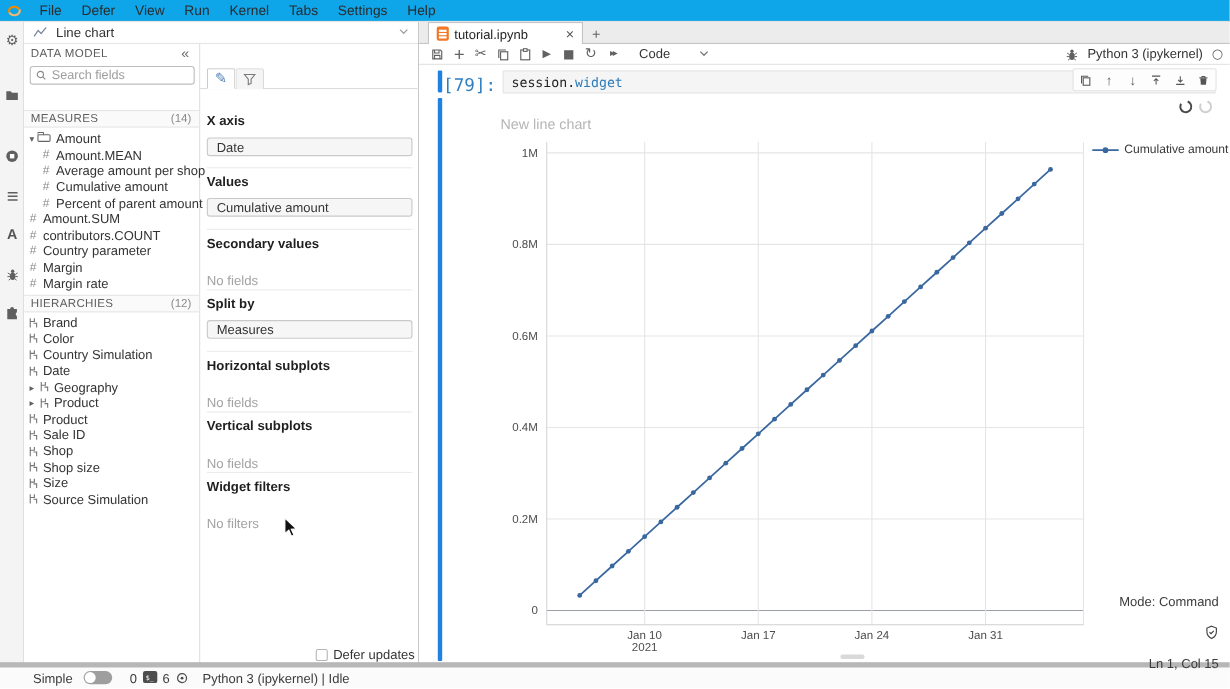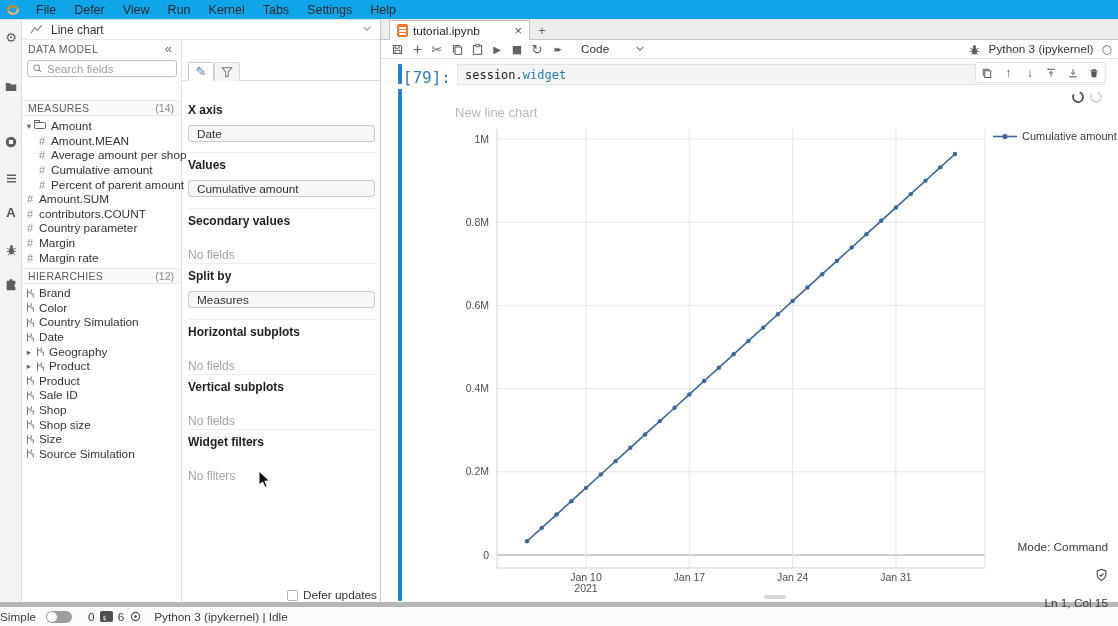--- a/index.html
+++ b/index.html
@@ -97,21 +97,21 @@
   .out-title{position:absolute;left:74px;top:46px;font-size:13px;color:#b5b5b5;}
   .spinners{position:absolute;left:690px;top:31px;display:flex;gap:4px;}
   .legend{position:absolute;left:611px;top:71px;display:flex;align-items:center;}
   .legend .txt{font-size:11px;color:#3a3a3a;margin-left:4px;}
   #chart{position:absolute;left:59px;top:62px;font-family:"Liberation Sans",sans-serif;}
   .scroll-pill{position:absolute;left:383px;top:536px;width:22px;height:4px;background:#d9d9d9;border-radius:2px;}
 
   
   .bottom-strip{position:absolute;left:0;top:602px;width:1118px;height:5px;background:#b7b7b7;}
   .statusbar{position:absolute;left:0;top:607px;width:1118px;height:19px;background:#fbfbfb;display:flex;align-items:center;font-size:11.8px;color:#3b3b3b;}
-  .sb-left{display:flex;align-items:center;}
+  .sb-left{display:flex;align-items:flex-start;margin-left:30px;}
   .toggle{width:26px;height:12px;background:#9e9e9e;border-radius:6px;margin-left:10px;position:relative;}
   .toggle .knob{position:absolute;left:1px;top:1px;width:10px;height:10px;background:#fff;border-radius:50%;}
   .term-ico{width:13px;height:11px;background:#4d4d4d;border-radius:2px;margin:0 5px;display:flex;align-items:flex-end;justify-content:center;color:#fff;font-size:6px;font-family:"DejaVu Sans Mono",monospace;line-height:8px;}
   .sb-num{margin-left:16px;}
   .sb-kstat{margin-left:12px;}
   .sb-right{position:absolute;right:10px;display:flex;align-items:flex-end;gap:14px;flex-direction:column;}
   .cursor{position:absolute;pointer-events:none;z-index:50;}
 </style>
 </head>
 <body>

